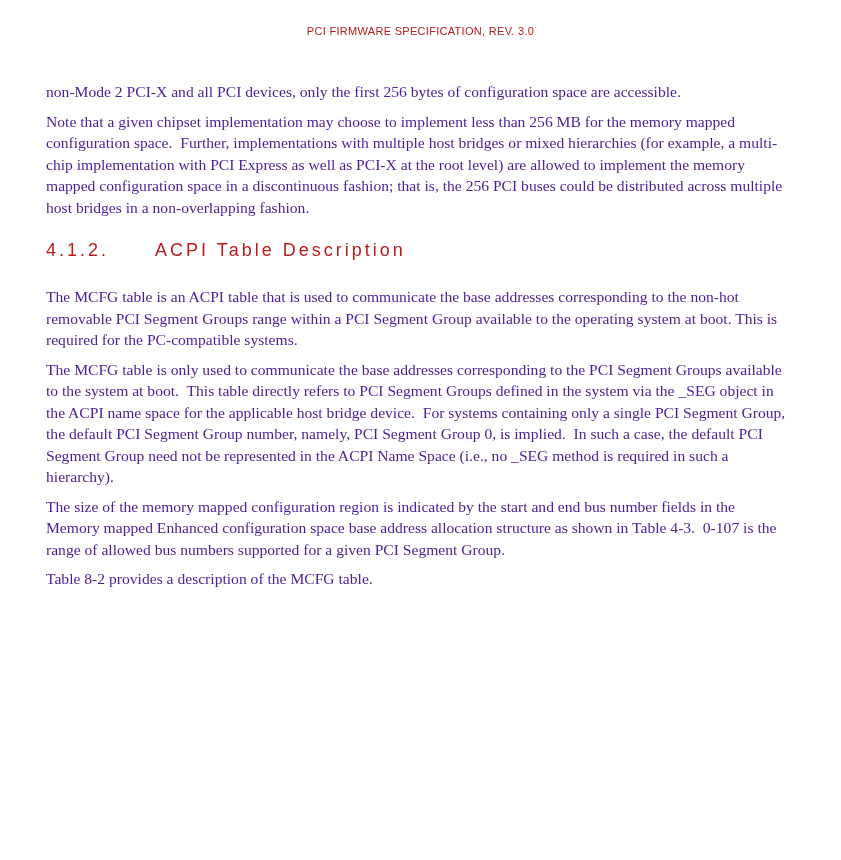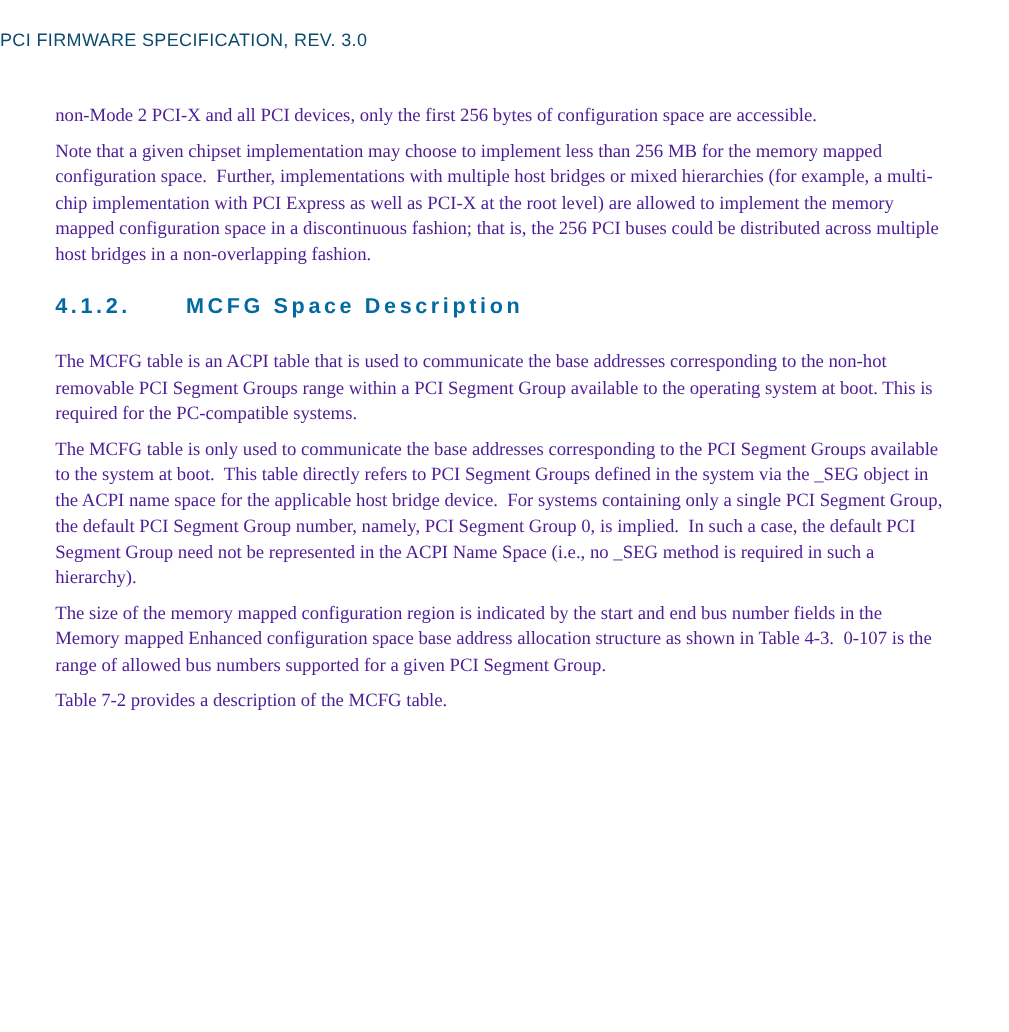--- a/index.html
+++ b/index.html
@@ -11,47 +11,47 @@
   body {
     width: 841px;
     height: 860px;
     overflow: hidden;
     color: #1a1a1a;
     position: relative;
   }
 
   .running-header {
     padding-top: 25px;
-    text-align: left;
+    text-align: center;
     font-family: "Liberation Sans", "DejaVu Sans", sans-serif;
-    font-size: 15px;
+    font-size: 11px;
     letter-spacing: 0.3px;
-    color: #0c4a6e;
+    color: #b91c1c;
   }
 
   .doc-body {
     margin: 44px 50px 0 46px;
   }
 
   .doc-body p {
     font-family: "Liberation Serif", "DejaVu Serif", serif;
     font-size: 15.6px;
     line-height: 21.5px;
     margin: 0 0 8px 0;
     white-space: pre-wrap;
     color: #4c1d95;
   }
 
   h2.section-heading {
     font-family: "Liberation Sans", "DejaVu Sans", sans-serif;
-    font-weight: 700;
+    font-weight: 400;
     font-size: 18px;
     line-height: 24px;
     letter-spacing: 3px;
-    color: #0369a1;
+    color: #b91c1c;
     margin: 20px 0 24px 0;
     display: flex;
     align-items: center;
   }
 
   .section-number {
     display: inline-block;
     width: 109px;
     flex: 0 0 109px;
   }
@@ -69,24 +69,24 @@
 
 <main class="doc-body">
 
   <p>non-Mode 2 PCI-X and all PCI devices, only the first 256 bytes of configuration space are accessible.</p>
 
   <p>Note that a given chipset implementation may choose to implement less than 256 MB for the memory mapped configuration space.  Further, implementations with multiple host bridges or mixed hierarchies (for example, a multi-chip implementation with PCI Express as well as PCI-X at the root level) are allowed to implement the memory mapped configuration space in a discontinuous fashion; that is, the 256 PCI buses could be distributed across multiple host bridges in a non-overlapping fashion.</p>
 
 
   <h2 class="section-heading">
     <span class="section-number">4.1.2.</span>
-    <span class="section-title">MCFG Space Description</span>
+    <span class="section-title">ACPI Table Description</span>
   </h2>
 
   <p>The MCFG table is an ACPI table that is used to communicate the base addresses corresponding to the non-hot removable PCI Segment Groups range within a PCI Segment Group available to the operating system at boot. This is required for the PC-compatible systems.</p>
 
   <p>The MCFG table is only used to communicate the base addresses corresponding to the PCI Segment Groups available to the system at boot.  This table directly refers to PCI Segment Groups defined in the system via the _SEG object in the ACPI name space for the applicable host bridge device.  For systems containing only a single PCI Segment Group, the default PCI Segment Group number, namely, PCI Segment Group 0, is implied.  In such a case, the default PCI Segment Group need not be represented in the ACPI Name Space (i.e., no _SEG method is required in such a hierarchy).</p>
 
   <p>The size of the memory mapped configuration region is indicated by the start and end bus number fields in the Memory mapped Enhanced configuration space base address allocation structure as shown in Table 4-3.  0-107 is the range of allowed bus numbers supported for a given PCI Segment Group.</p>
 
-  <p>Table 7-2 provides a description of the MCFG table.</p>
+  <p>Table 8-2 provides a description of the MCFG table.</p>
 
 </main>
 
 </body></html>

